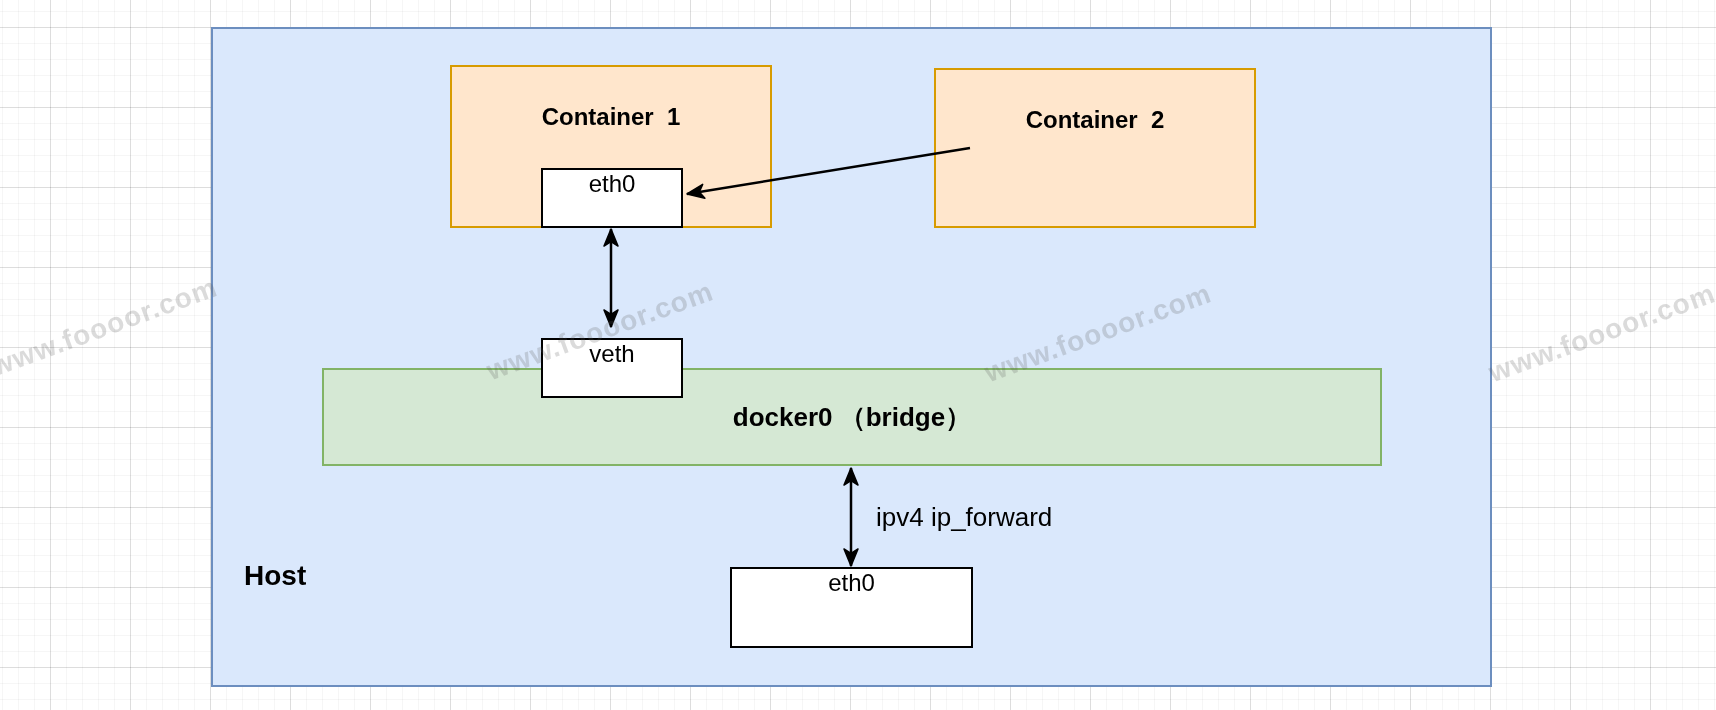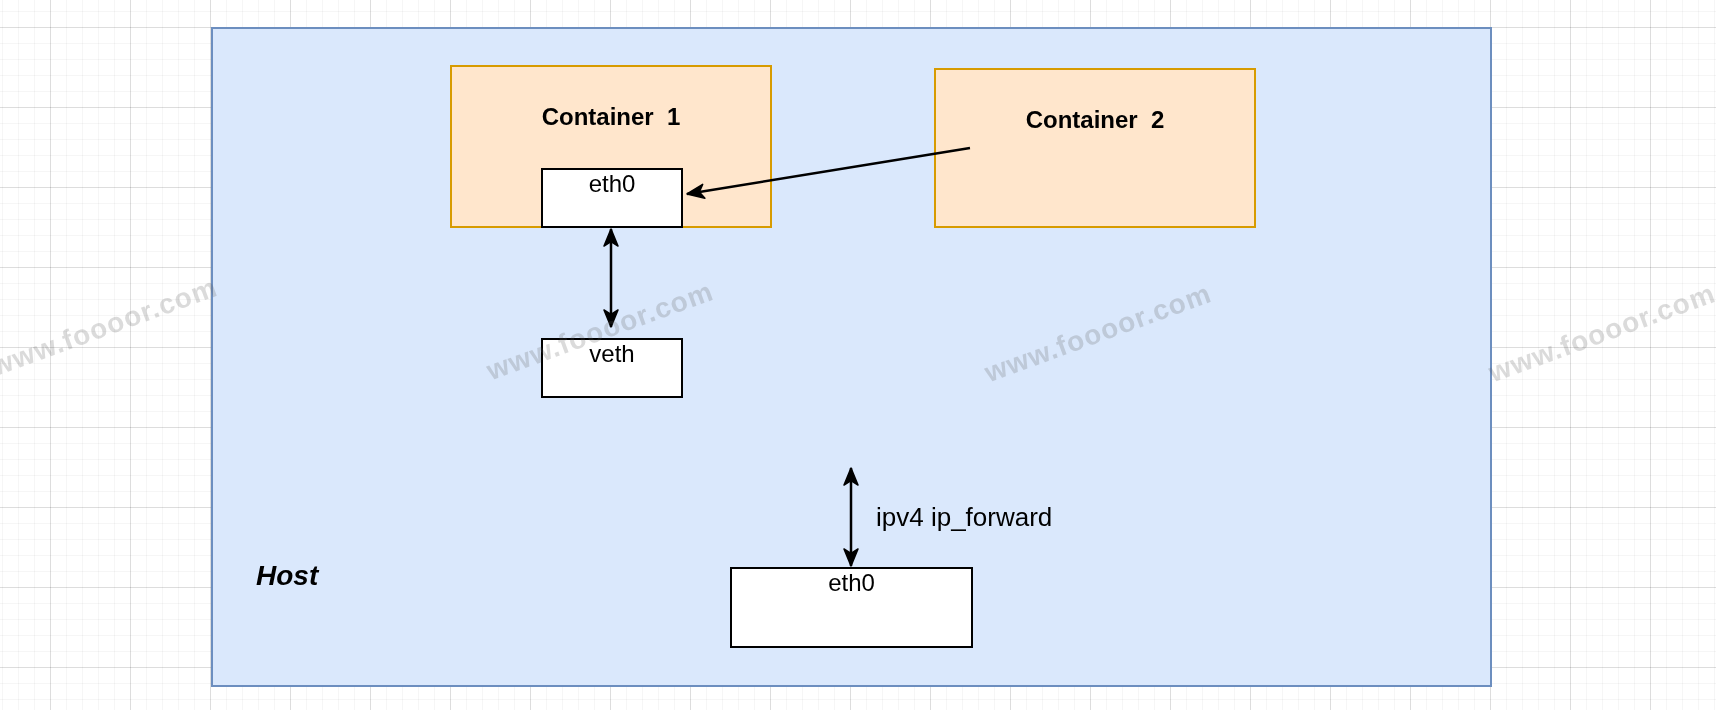--- a/index.html
+++ b/index.html
@@ -37,22 +37,22 @@
   .eth0-c1   { left:541px; top:168px; width:142px; height:60px; }
   .veth-box  { left:541px; top:328px; width:142px; height:60px;margin-top:10px; }
   .eth0-host { left:730px; top:567px; width:243px; height:81px; }
   .bridge-box {
     left:322px; top:368px; width:1060px; height:98px;
     background:#d5e8d4; border:2px solid #82b366; z-index:2;
     display:flex; align-items:center; justify-content:center;
     font-weight:bold; font-size:26px; white-space:pre;
   }
   .host-label {
-    position:absolute; left:256px; top:560px; font-size:28px;
-    font-weight:bold; z-index:4;font-style:italic;
+    position:absolute; left:244px; top:560px; font-size:28px;
+    font-weight:bold; z-index:4;
   }
   .ipfwd-label {
     position:absolute; left:876px; top:502px; font-size:26px; z-index:4;
   }
   .arrows { position:absolute; left:0; top:0; z-index:30; pointer-events:none; }
   .wm {
     position:absolute; font-size:28px; font-weight:bold;
     color:rgba(90,90,90,0.22); letter-spacing:1px; white-space:nowrap;
     transform:rotate(-20deg); transform-origin:left center;
     z-index:50; pointer-events:none;
@@ -79,20 +79,23 @@
   </div>
 
   <div class="box node-box eth0-c1">
     <span>eth0</span>
   </div>
 
   <div class="box node-box veth-box">
     <span>veth</span>
   </div>
 
+  <div class="box bridge-box">
+    <span>docker0 （bridge）</span>
+  </div>
 
   <div class="box node-box eth0-host">
     <span>eth0</span>
   </div>
 
   <div class="ipfwd-label">ipv4 ip_forward</div>
 
   <svg class="arrows" width="1716" height="710" viewBox="0 0 1716 710">
     <defs>
       <marker id="ah" markerUnits="userSpaceOnUse" markerWidth="22" markerHeight="18" refX="19" refY="9" orient="auto">

